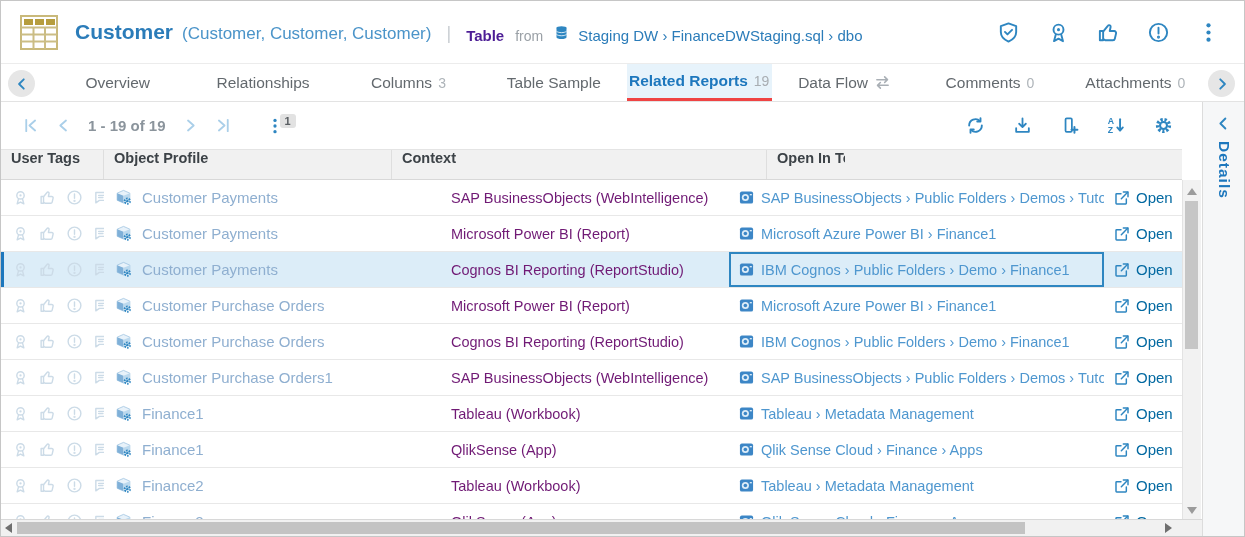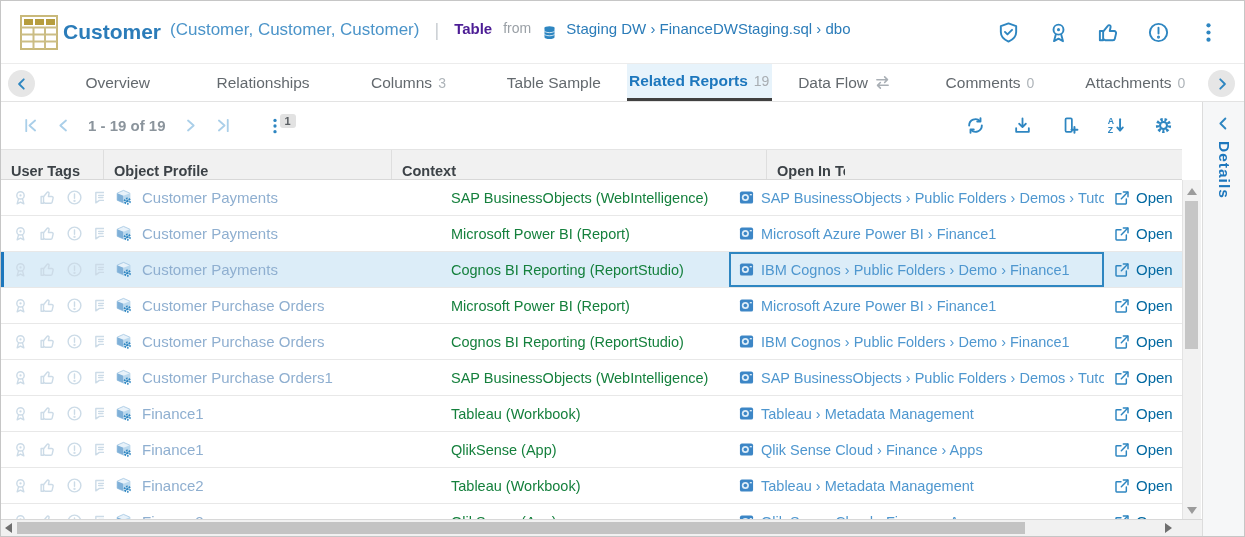--- a/index.html
+++ b/index.html
@@ -4,41 +4,41 @@
 <style>
   html,body{margin:0;padding:0;background:#fff;}
   .app{position:relative;width:1245px;height:537px;box-sizing:border-box;border:1px solid #c6c6c6;
        background:#fff;font-family:"Liberation Sans",sans-serif;overflow:hidden;}
   .icn svg{display:block;}
   button{border:none;background:none;padding:0;cursor:pointer;font-family:inherit;}
 
   
   .top{position:absolute;top:0;left:0;right:0;height:62px;display:flex;align-items:center;padding:0 16px 0 18px;box-sizing:border-box;}
   .asset-icon svg{width:40px;height:40px;display:block;}
-  .title-group{display:flex;align-items:flex-start;gap:9px;margin-left:4px;white-space:nowrap;}
+  .title-group{display:flex;align-items:flex-end;gap:9px;margin-left:16px;white-space:nowrap;}
   .title{font-size:21px;font-weight:bold;color:#2b7cb9;}
   .subtitle{font-size:17px;color:#4b94c9;}
   .hsep{color:#c9ced2;font-size:18px;margin:0 6px;}
   .typelabel{font-size:15px;font-weight:bold;color:#4c1d95;}
   .fromlabel{font-size:14px;color:#9aa0a6;margin:0 2px;}
   .db-icn{align-self:center;}
   .db-icn svg{width:15px;height:15px;}
   .crumb{font-size:15px;color:#2b7cb9;}
   .header-actions{margin-left:auto;display:flex;align-items:center;gap:27px;padding-right:8px;}
   .hact{color:#2e86c1;}
   .hact svg{width:23px;height:23px;display:block;}
 
   
   .tabs{position:absolute;top:62px;left:0;right:0;height:39px;border-top:1px solid #ececec;border-bottom:1px solid #e3e3e3;
         background:#fff;box-sizing:border-box;}
   .tabs-strip{display:flex;height:100%;padding:0 36px 0 44px;}
   .tab{flex:1;display:flex;align-items:center;justify-content:center;gap:6px;font-size:15.5px;color:#63696e;
        white-space:nowrap;box-sizing:border-box;position:relative;}
   .tab .count{color:#aeb4b9;font-size:14px;}
-  .tab.active{color:#1d77bd;font-weight:bold;background:#e7f3fb;border-bottom:3px solid #404040;}
+  .tab.active{color:#1d77bd;font-weight:bold;background:#e7f3fb;border-bottom:3px solid #ef4444;}
   .tab.active .count{color:#a8adb2;font-weight:normal;}
   .tab-icn{color:#a9afb5;}
   .tab-icn svg{width:17px;height:17px;}
   .tab-scroll{position:absolute;top:6px;width:27px;height:27px;border-radius:50%;background:#e6e6e6;color:#2e86c1;
               display:flex;align-items:center;justify-content:center;z-index:3;}
   .tab-scroll svg{width:14px;height:14px;}
   .tab-scroll.left{left:7px;}
   .tab-scroll.right{right:9px;}
 
   
@@ -50,36 +50,36 @@
   .kebab-btn svg{width:18px;height:18px;}
   .badge{position:absolute;top:-3px;left:14px;background:#e2e2e2;color:#5a5f63;font-size:11px;font-weight:bold;
          border-radius:3px;padding:1px 5px;line-height:12px;}
   .tb-right{margin-left:auto;display:flex;align-items:center;gap:28px;padding-right:31px;}
   .tbact{color:#2e86c1;}
   .tbact svg{width:19px;height:19px;display:block;}
 
   
   .thead{position:absolute;top:148px;left:0;width:1181px;height:31px;background:#f1f1f1;border-top:1px solid #e4e4e4;
          border-bottom:1px solid #d8d8d8;display:flex;box-sizing:border-box;font-size:14.5px;font-weight:bold;color:#3c4247;}
-  .hc{display:flex;align-items:flex-end;gap:6px;padding:0 10px;border-right:1px solid #dedede;box-sizing:border-box;
+  .hc{display:flex;align-items:flex-start;gap:6px;padding:0 10px;border-right:1px solid #dedede;box-sizing:border-box;
       overflow:hidden;white-space:nowrap;}
   .hc:last-child{border-right:none;}
   .w-tags{width:103px;}.w-name{width:337px;}.w-prof{width:288px;}.w-ctx{width:375px;}.w-open{width:78px;}
   .sort-arrow{color:#2e86c1;font-size:15px;font-weight:bold;}
 
   .rows{position:absolute;top:179px;left:0;width:1181px;height:342px;overflow:hidden;}
   .row{height:36px;display:flex;border-bottom:1px solid #e8e8e8;box-sizing:border-box;background:#fff;}
   .row.selected{background:#dcedf8;box-shadow:inset 3px 0 0 #1d77bd;}
   .cell{display:flex;align-items:center;padding:0 10px;box-sizing:border-box;overflow:hidden;white-space:nowrap;height:100%;}
   .c-tags{width:103px;gap:10px;color:#ccdbe7;padding-left:11px;}
   .tag-icn svg{width:17px;height:17px;}
   .c-name{width:337px;gap:9px;}
   .report-icn svg{width:19px;height:19px;}
   .name-link{color:#8fafd0;font-size:15px;text-decoration:none;}
-  .c-prof{width:288px;color:#15803d;font-size:14.5px;}
+  .c-prof{width:288px;color:#701a75;font-size:14.5px;}
   .c-ctx{width:375px;gap:7px;}
   .c-ctx.sel-cell{box-shadow:inset 0 0 0 2px #2e86c1;}
   .ctx-icn svg{width:15px;height:15px;}
   .ctx-link{color:#4f97cf;font-size:14.5px;text-decoration:none;}
   .c-open{width:78px;gap:6px;color:#2e86c1;}
   .ext-icn svg{width:16px;height:16px;}
   .open-link{color:#0369a1;font-size:15px;text-decoration:none;}
 
   
   .vscroll{position:absolute;top:179px;left:1181px;width:19px;height:342px;background:#f2f2f2;border-left:1px solid #e3e3e3;box-sizing:border-box;}

